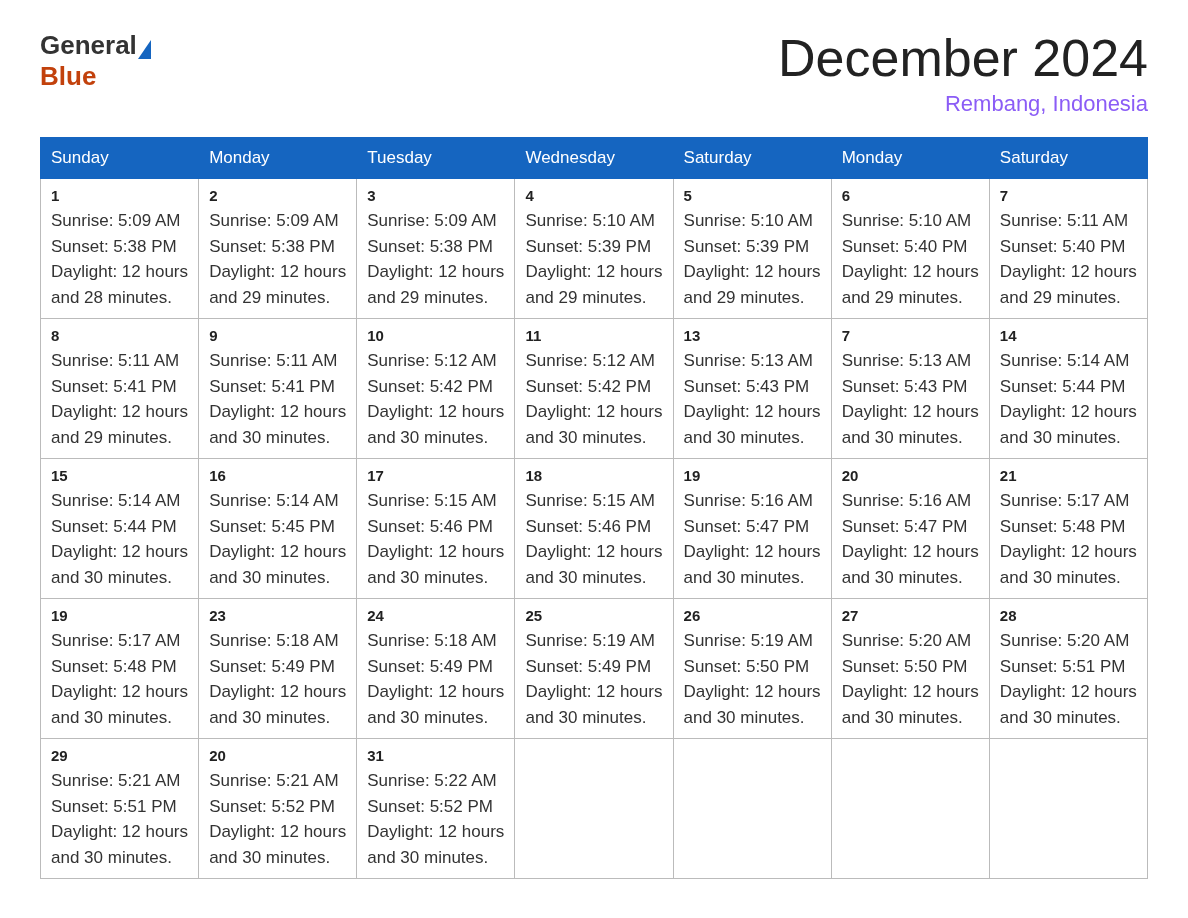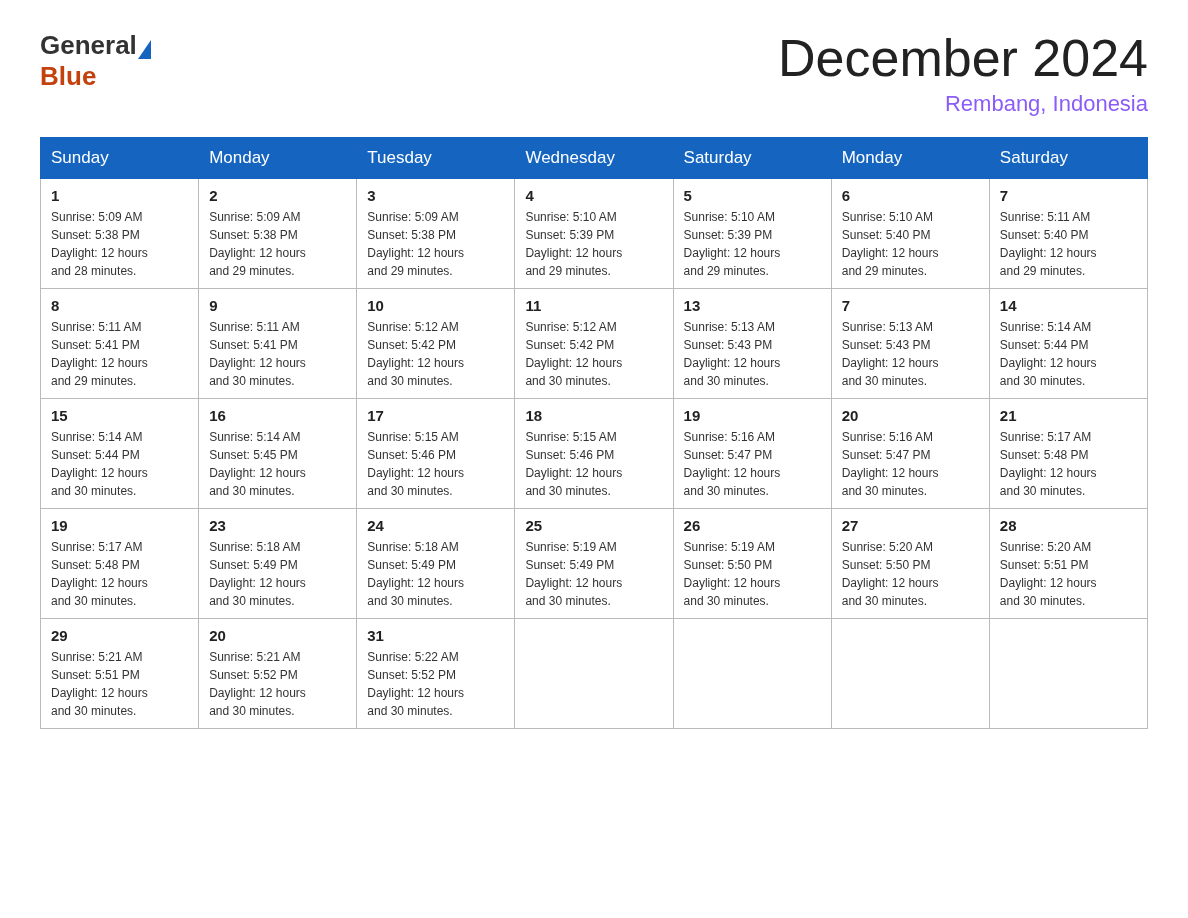--- a/index.html
+++ b/index.html
@@ -63,21 +63,21 @@
       min-height: 90px;
     }
     .day-num {
       font-size: 15px;
       font-weight: bold;
       color: #222;
       display: block;
       margin-bottom: 4px;
     }
     .day-info {
-      font-size: 12px;
+      font-size: 17px;
       color: #333;
       line-height: 1.5;
     }
     .calendar tr td {
       background: #fff;
     }
     .calendar tbody tr:nth-child(odd) td {
       background: #fff;
     }
     .empty-cell {

